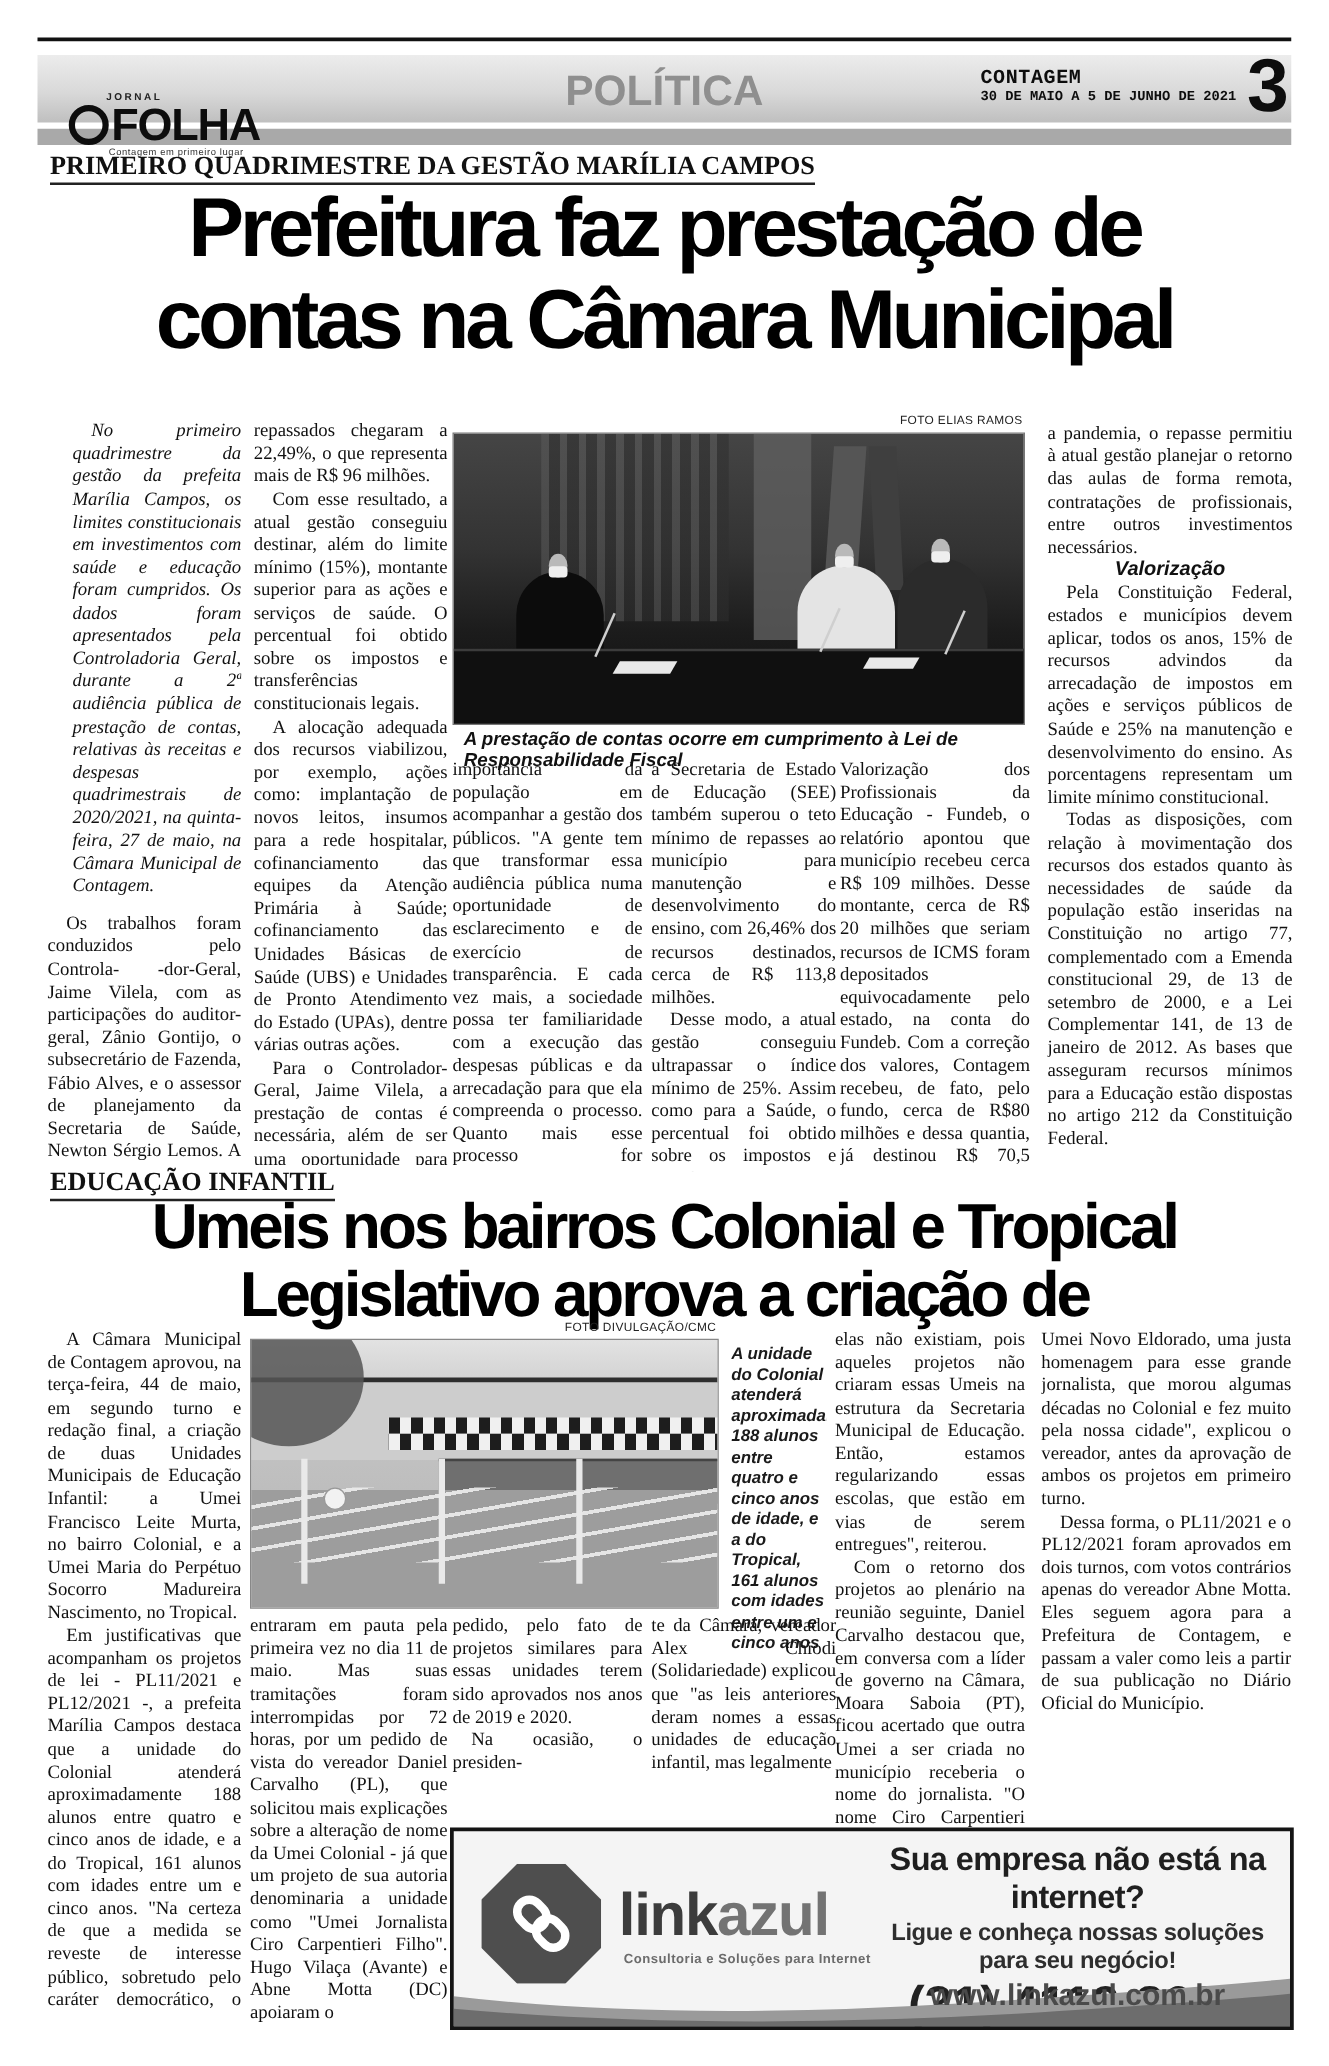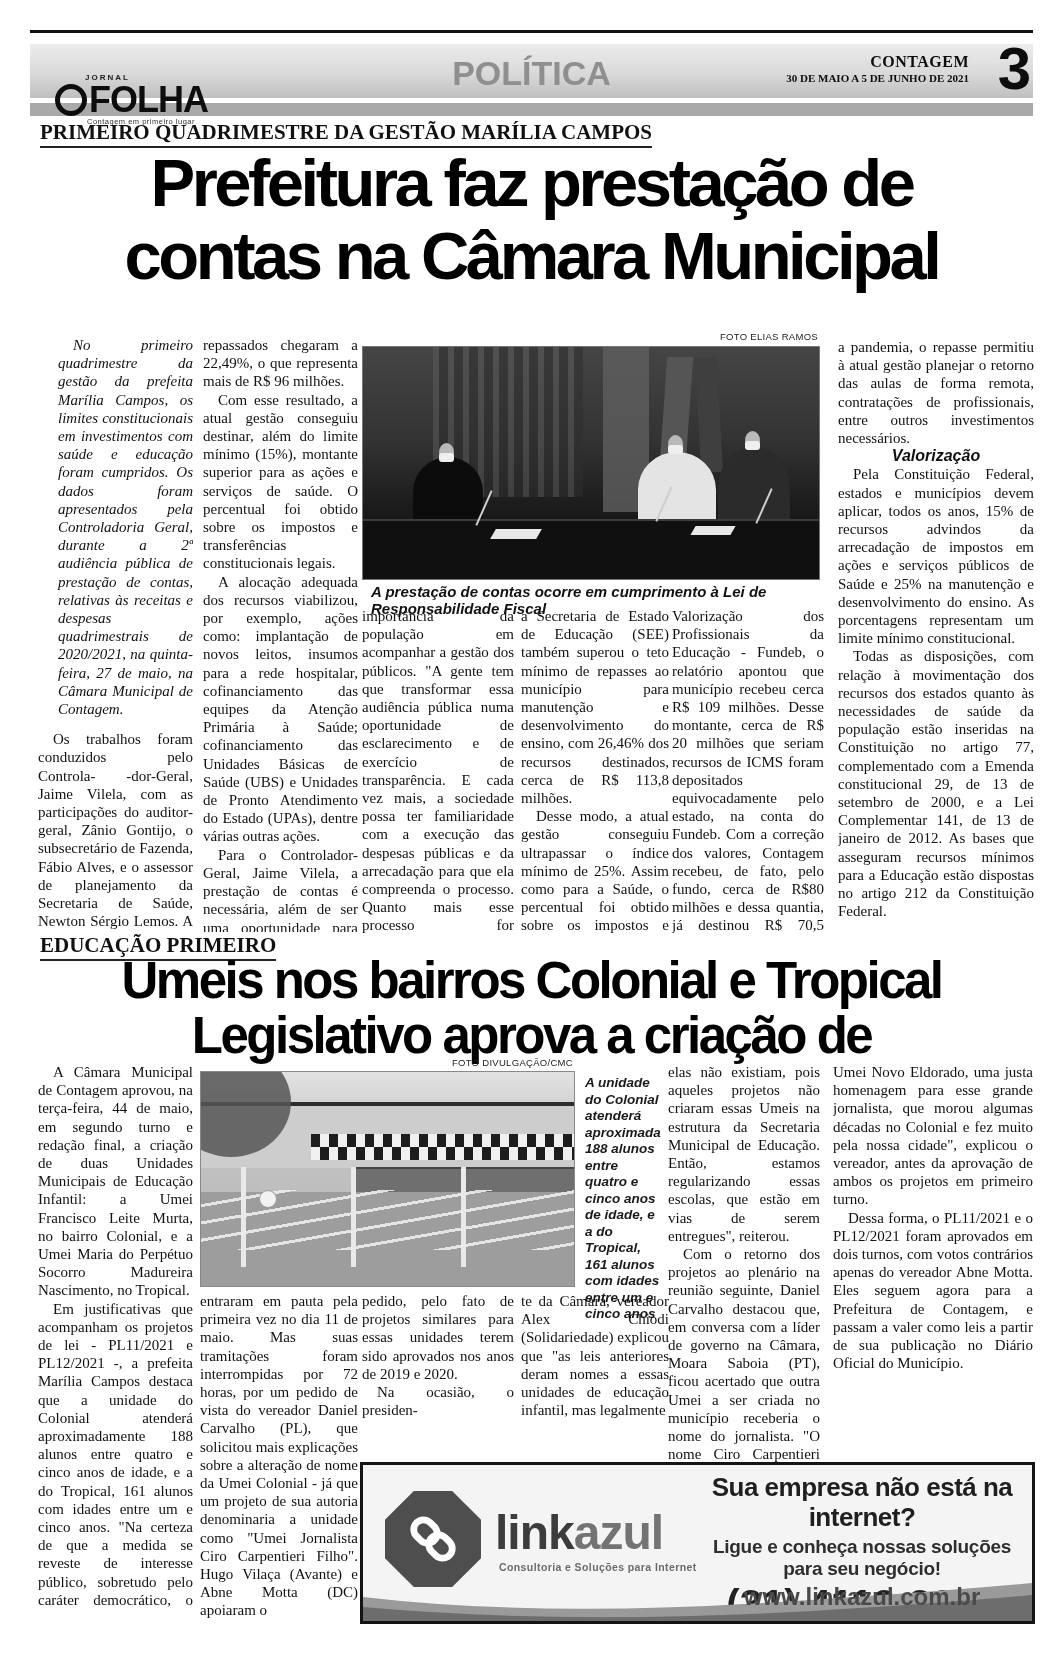--- a/index.html
+++ b/index.html
@@ -13,21 +13,21 @@
            background:linear-gradient(180deg,#ececec 0%,#d9d9d9 55%,#bfbfbf 100%);}
   .maststrip{position:absolute;left:30px;top:103px;width:1003px;height:13px;background:#a9a9a9;}
   .logo{position:absolute;left:55px;top:46px;font-family:"Liberation Sans",sans-serif;line-height:1;}
   .logo .jornal{font-size:8px;font-weight:bold;letter-spacing:2px;color:#222;margin-left:30px;margin-top:28px;}
   .logo .name{font-size:36px;font-weight:900;letter-spacing:-1px;color:#0d0d0d;display:flex;align-items:center;}
   .logo .ring{display:inline-block;width:22px;height:22px;border:5px solid #0d0d0d;border-radius:50%;margin-right:2px;background:transparent;}
   .logo .tag{font-size:7.5px;color:#333;margin-left:32px;letter-spacing:.5px;}
   .section-title{position:absolute;left:50%;top:56px;transform:translateX(-50%);
            font-family:"Liberation Sans",sans-serif;font-weight:900;font-size:34px;
            color:#8f8f8f;letter-spacing:0;line-height:1;}
-  .mast-right{position:absolute;right:94px;top:52px;text-align:right;font-family:Liberation Serif, serif;line-height:1.25;}
+  .mast-right{position:absolute;right:74px;top:52px;text-align:left;font-family:Liberation Mono, monospace;line-height:1.25;}
   .mast-right .city{font-size:16px;font-weight:900;color:#0d0d0d;letter-spacing:.5px;}
   .mast-right .daterange{font-size:11px;font-weight:bold;color:#0d0d0d;}
   .pagenum{position:absolute;right:32px;top:40px;font-family:"Liberation Sans",sans-serif;
            font-weight:900;font-size:60px;color:#0d0d0d;line-height:58px;}
 
   
   .kicker{font-family:"Liberation Serif",serif;font-size:21px;font-weight:bold;color:#111;
           display:inline-block;border-bottom:2px solid #222;padding-bottom:1px;letter-spacing:0;}
   .headline1{position:absolute;left:30px;top:146px;width:1003px;text-align:center;
           font-family:"Liberation Sans","DejaVu Sans",sans-serif;font-weight:900;color:#000;
@@ -188,21 +188,21 @@
   </div>
 
   <div class="col" style="left:838px;top:338px;width:196px;height:596px;">
     <p class="cont">a pandemia, o repasse permitiu à atual gestão planejar o retorno das aulas de forma remota, contratações de profissionais, entre outros investimentos necessários.</p>
     <p class="subhead">Valorização</p>
     <p>Pela Constituição Federal, estados e municípios devem aplicar, todos os anos, 15% de recursos advindos da arrecadação de impostos em ações e serviços públicos de Saúde e 25% na manutenção e desenvolvimento do ensino. As porcentagens representam um limite mínimo constitucional.</p>
     <p>Todas as disposições, com relação à movimentação dos recursos dos estados quanto às necessidades de saúde da população estão inseridas na Constituição no artigo 77, complementado com a Emenda constitucional 29, de 13 de setembro de 2000, e a Lei Complementar 141, de 13 de janeiro de 2012. As bases que asseguram recursos mínimos para a Educação estão dispostas no artigo 212 da Constituição Federal.</p>
   </div>
 
   <div class="abs" style="left:40px;top:933px;">
-    <span class="kicker">EDUCAÇÃO PRIMEIRO</span>
+    <span class="kicker">EDUCAÇÃO INFANTIL</span>
   </div>
   <div class="headline2">
     <div>Umeis nos bairros Colonial e Tropical</div>
     <div>Legislativo aprova a criação de</div>
   </div>
 
   <div class="col" style="left:38px;top:1063px;width:155px;height:545px;">
     <p>A Câmara Municipal de Contagem aprovou, na terça-feira, 44 de maio, em segundo turno e redação final, a criação de duas Unidades Municipais de Educação Infantil: a Umei Francisco Leite Murta, no bairro Colonial, e a Umei Maria do Perpétuo Socorro Madureira Nascimento, no Tropical.</p>
     <p>Em justificativas que acompanham os projetos de lei - PL11/2021 e PL12/2021 -, a prefeita Marília Campos destaca que a unidade do Colonial atenderá aproximadamente 188 alunos entre quatro e cinco anos de idade, e a do Tropical, 161 alunos com idades entre um e cinco anos. "Na certeza de que a medida se reveste de interesse público, sobretudo pelo caráter democrático, o Executivo entende estar plenamente justificada", diz os textos.</p>
 

